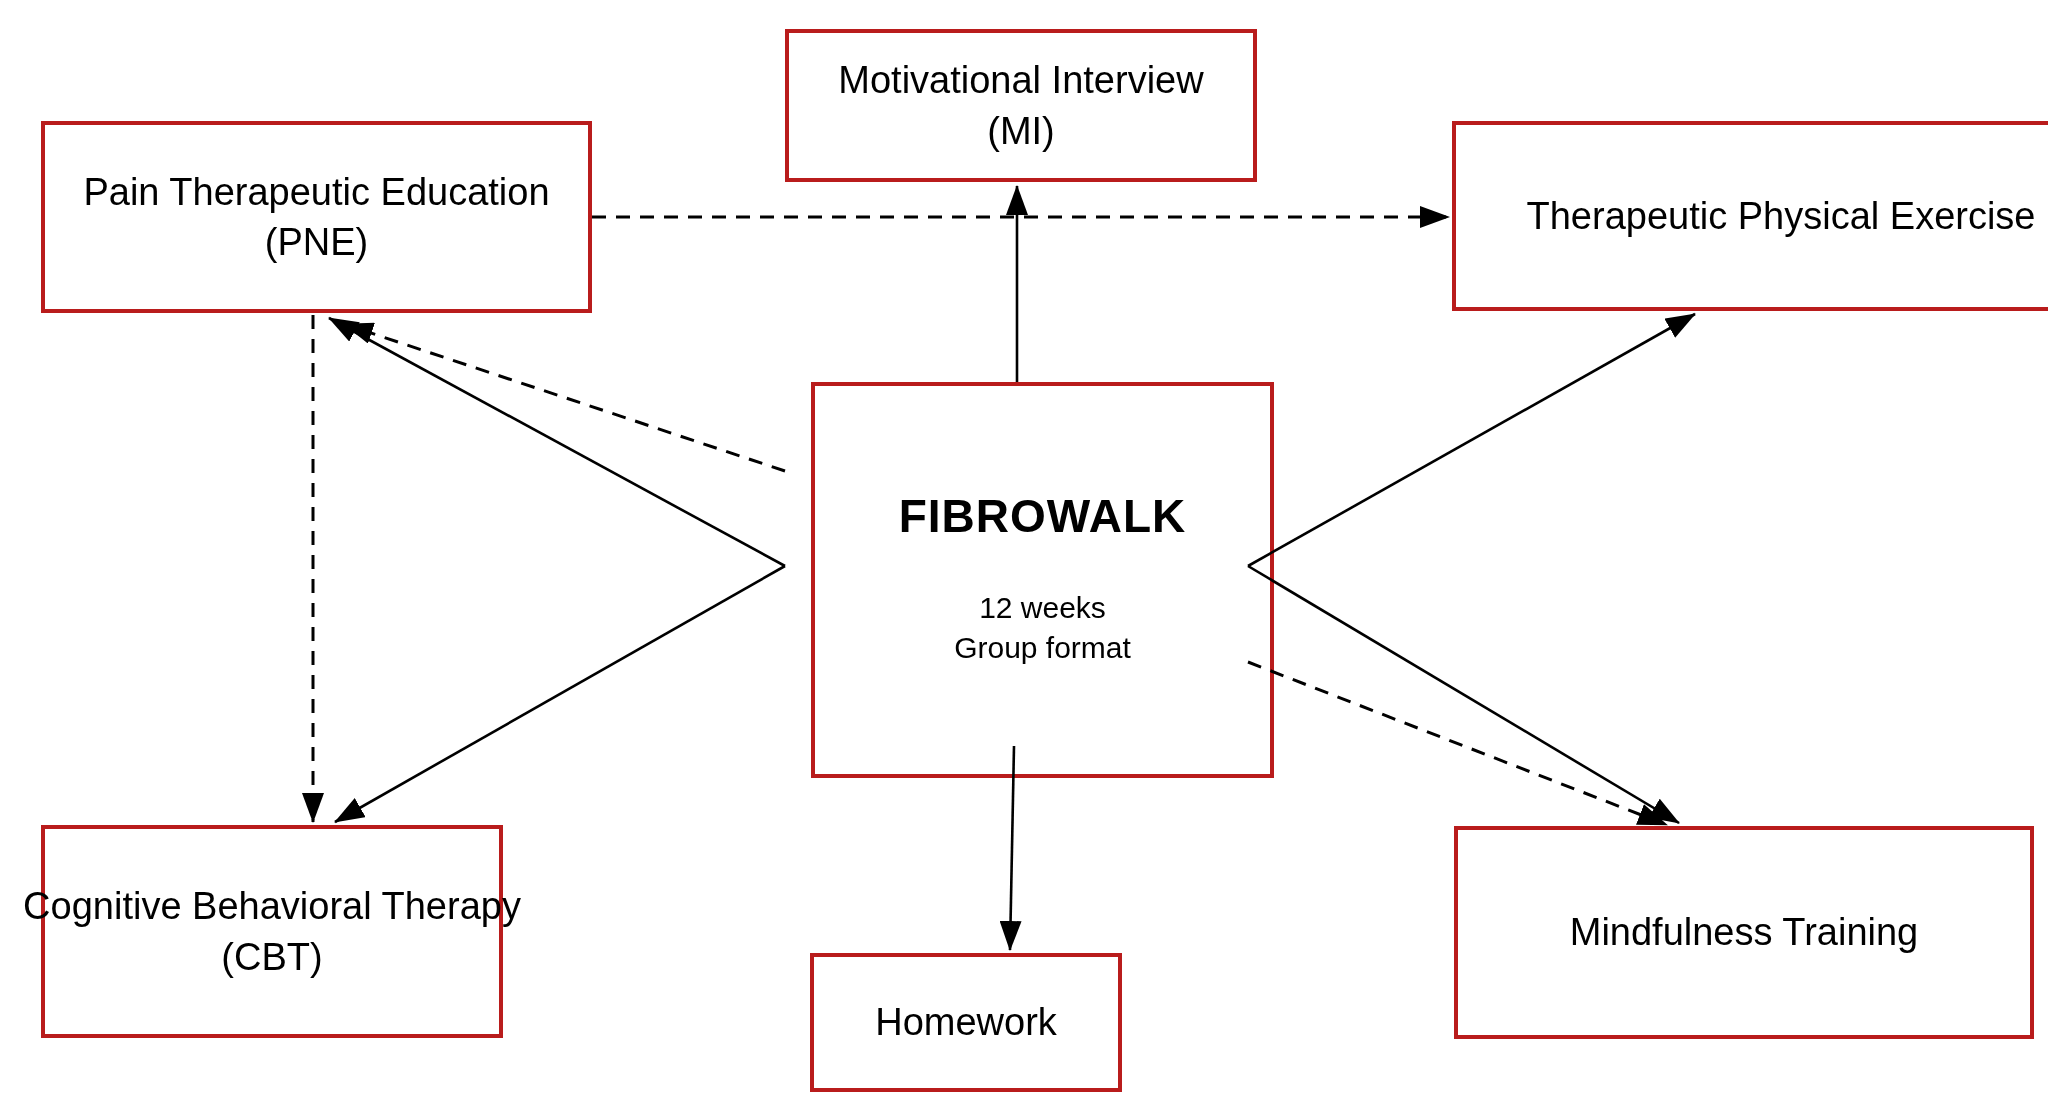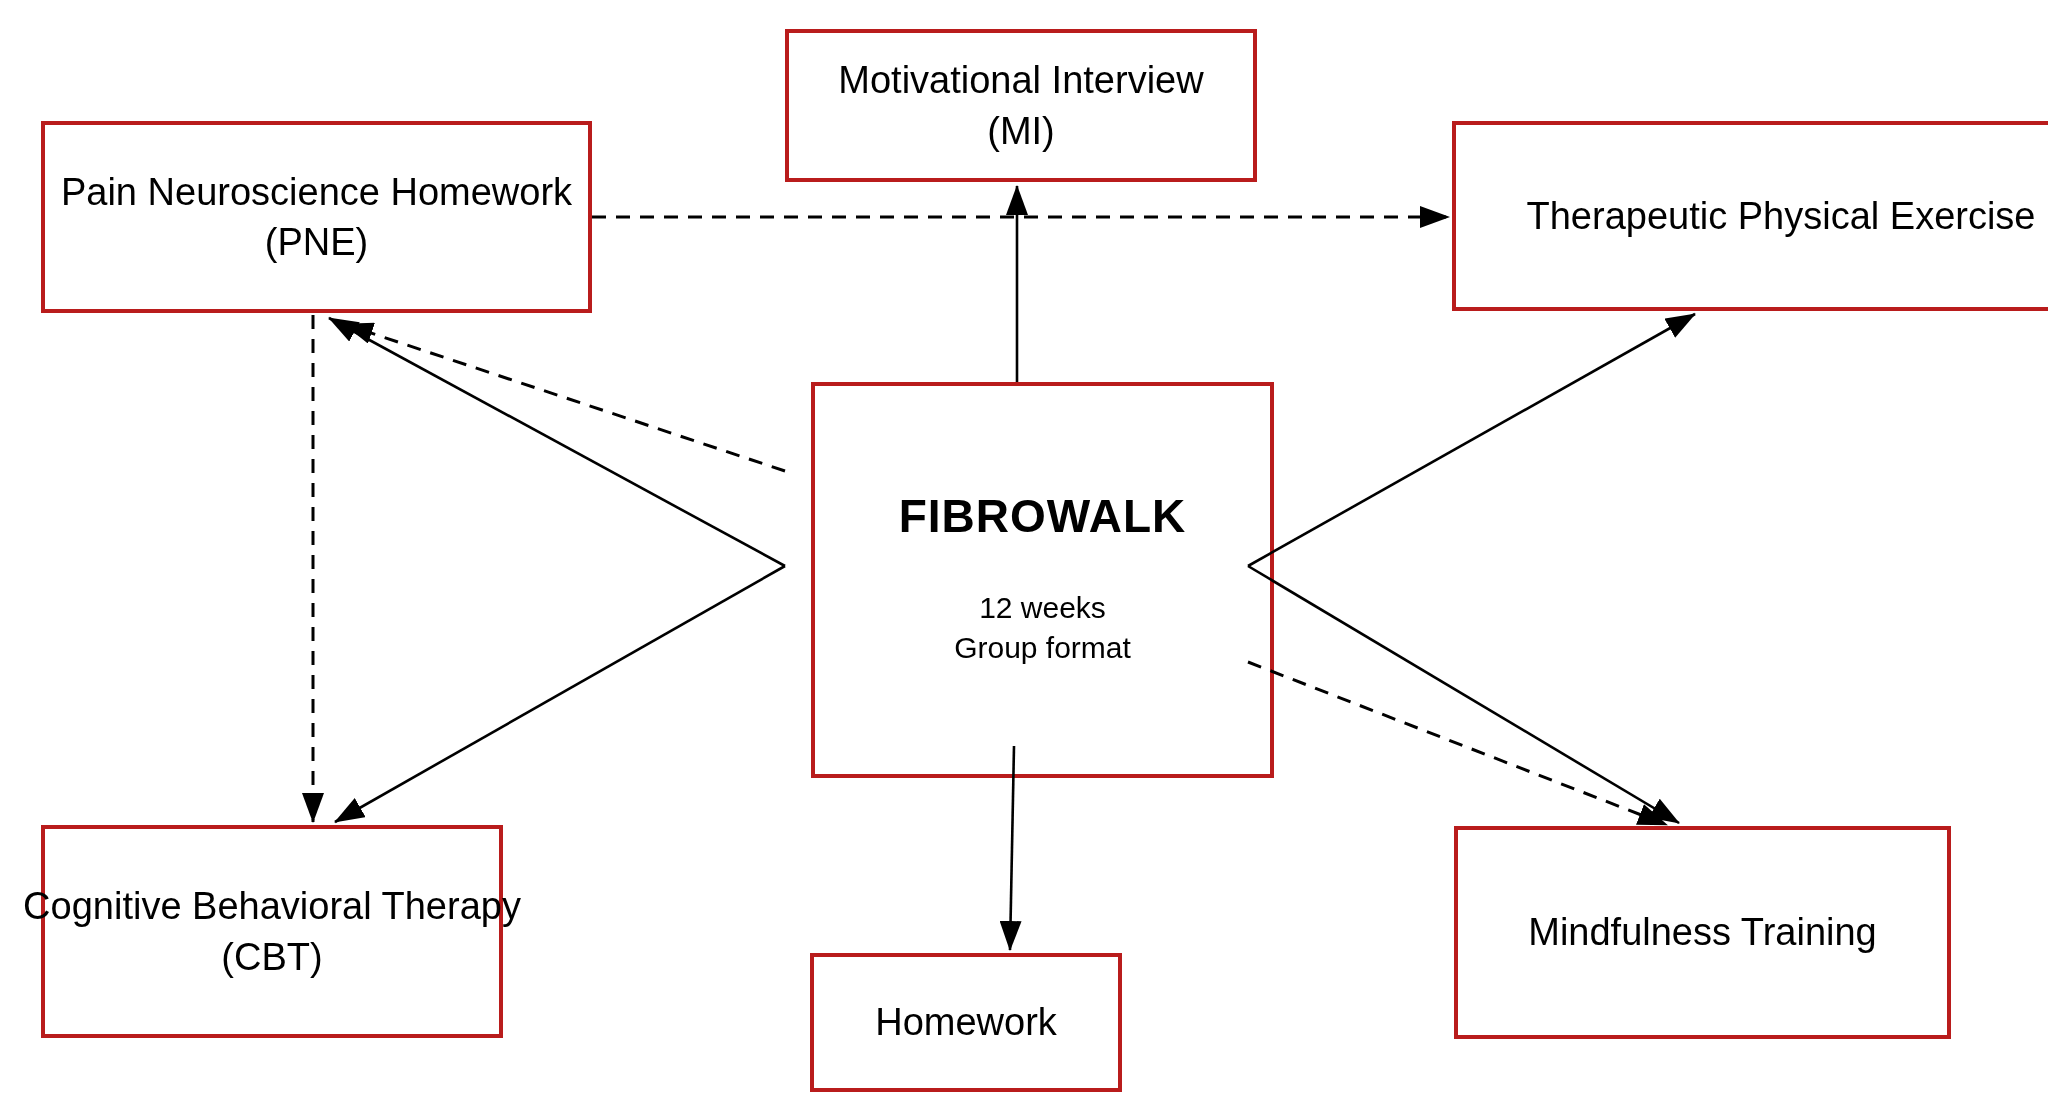--- a/index.html
+++ b/index.html
@@ -54,21 +54,21 @@
     font-size: 30px;
     line-height: 1.35;
     white-space: nowrap;
   }
   
   .node-pne        { left: 41px;   top: 121px; width: 551px; height: 192px; }
   .node-mi         { left: 785px;  top: 29px;  width: 472px; height: 153px; }
   .node-tpe        { left: 1452px; top: 121px; width: 658px; height: 190px; }
   .node-center     { left: 785px;  top: 382px; width: 463px; height: 396px; margin-left: 26px; }
   .node-cbt        { left: 41px;   top: 825px; width: 462px; height: 213px; }
-  .node-mindfulness{ left: 1454px; top: 826px; width: 497px; height: 213px; }
+  .node-mindfulness{ left: 1454px; top: 826px; width: 580px; height: 213px; }
   .node-homework   { left: 810px;  top: 953px; width: 312px; height: 139px; }
 
   .edge-solid  { stroke: #000000; stroke-width: 2.6px; fill: none; }
   .edge-dashed { stroke: #000000; stroke-width: 3px; stroke-dasharray: 14 10; fill: none; }
 </style>
 </head>
 <body>
 
 <div class="canvas">
 
@@ -94,21 +94,21 @@
     <line class="edge-solid" x1="785" y1="566" x2="335" y2="822" marker-end="url(#arrowhead)"></line>
 
     <line class="edge-solid" x1="1248" y1="566" x2="1695" y2="314" marker-end="url(#arrowhead)"></line>
 
     <line class="edge-solid" x1="1248" y1="566" x2="1679" y2="823" marker-end="url(#arrowhead)"></line>
 
     <line class="edge-dashed" x1="1248" y1="662" x2="1667" y2="825" marker-end="url(#arrowhead)"></line>
   </svg>
 
   <div class="node node-pne">
-    <div class="line">Pain Neuroscience Homework</div>
+    <div class="line">Pain Therapeutic Education</div>
     <div class="line">(PNE)</div>
   </div>
 
   <div class="node node-mi">
     <div class="line">Motivational Interview</div>
     <div class="line">(MI)</div>
   </div>
 
   <div class="node node-tpe">
     <div class="line">Therapeutic Physical Exercise</div>

